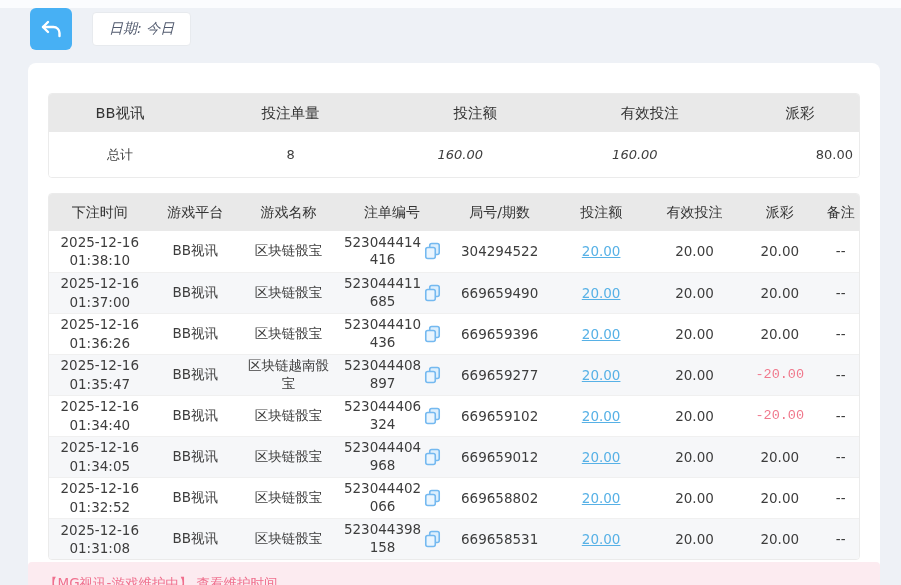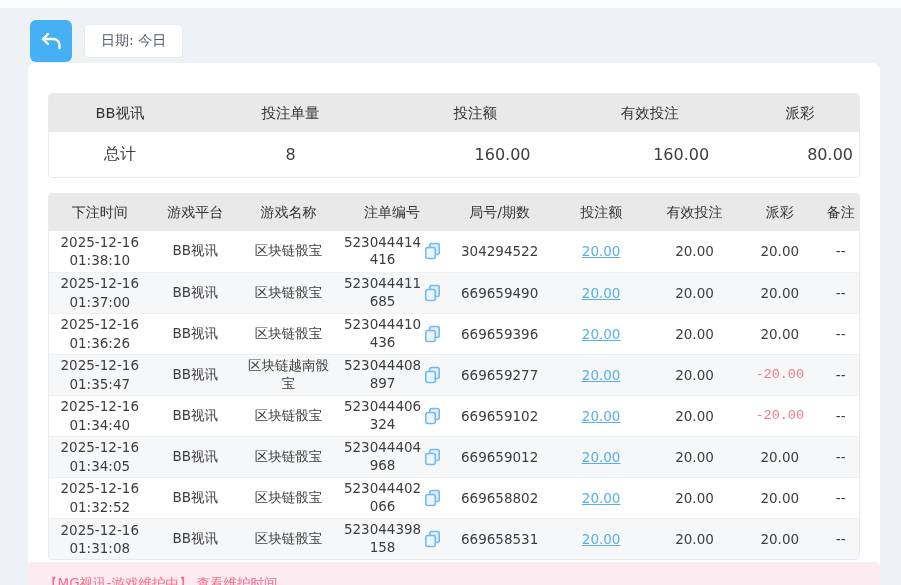--- a/index.html
+++ b/index.html
@@ -7,21 +7,21 @@
   body {
     font-family:"DejaVu Sans","Liberation Sans",sans-serif;
     background:#eef1f6;
     color:#3d3d3d;
     position:relative;
     font-size:14px;
   }
   .top-strip { position:absolute; top:0; left:0; width:100%; height:8px; background:#fbfcfe; }
 
   
-  .toolbar { position:absolute; top:20px; left:30px; display:flex; align-items:center; gap:12px; }
+  .toolbar { position:absolute; top:8px; left:30px; display:flex; align-items:center; gap:20px;font-style:italic; }
   .back-btn {
     width:42px; height:42px; border:none; border-radius:6px;
     background:#47b0f4; display:flex; align-items:center; justify-content:center;
     cursor:pointer;
   }
   .date-chip {
     background:#ffffff; border:1px solid #e7eaee; border-radius:4px;
     height:34px; display:flex; align-items:center; padding:0 16px;
     color:#515a6e; font-size:14px; cursor:pointer;
   }
@@ -33,22 +33,22 @@
   }
 
   table { border-collapse:collapse; width:812px; margin:0 auto; table-layout:fixed; }
   .tbl-block { border:1px solid #ebebeb; border-radius:4px; overflow:hidden; }
   th { font-weight:400; }
   th, td { text-align:center; vertical-align:middle; }
 
   
   .summary-block { margin-bottom:15px; }
   .summary-tbl thead th { background:#e9e9e9; height:38px; font-size:14.5px; color:#333; }
-  .summary-tbl tbody td { background:#fff; height:45px; font-size:16px; }
-  .summary-tbl td.num { text-align:right; padding-right:30px; }
+  .summary-tbl tbody td { background:#fff; height:45px; font-size:13px; }
+  .summary-tbl td.num { padding-right:30px;font-style:italic; }
   .summary-tbl td.num-last { text-align:right; padding-right:8px; }
 
   
   .records-tbl thead th { background:#e9e9e9; height:37px; font-size:14px; color:#333; }
   .records-tbl tbody td { height:41px; font-size:13.5px; border-bottom:1px solid #f0f0f0; }
   .records-tbl tbody tr:nth-child(even) td { background:#f6f7f9; }
   .records-tbl tbody tr:last-child td { border-bottom:none; }
   .time-cell { line-height:1.35; font-size:13.5px; }
   .game-cell div { max-width:92px; margin:0 auto; line-height:1.3;text-align:center; }
   .order-wrap { display:flex; align-items:center; justify-content:center; gap:0; }

